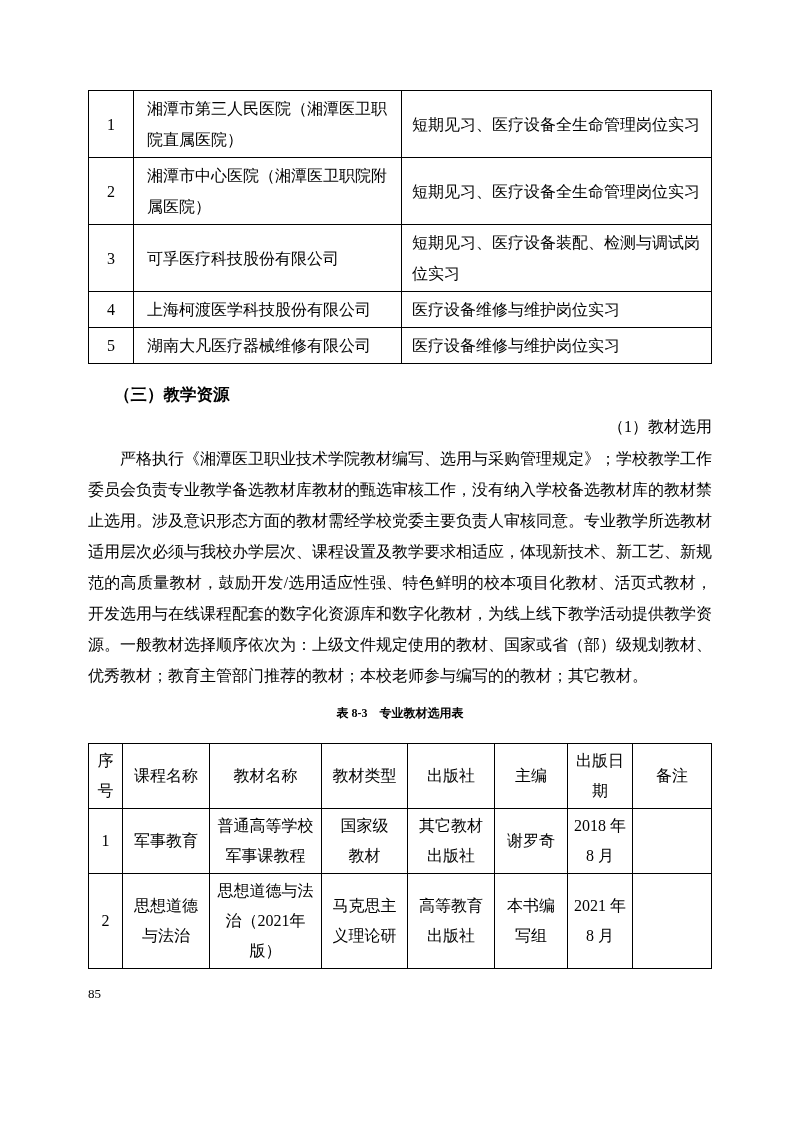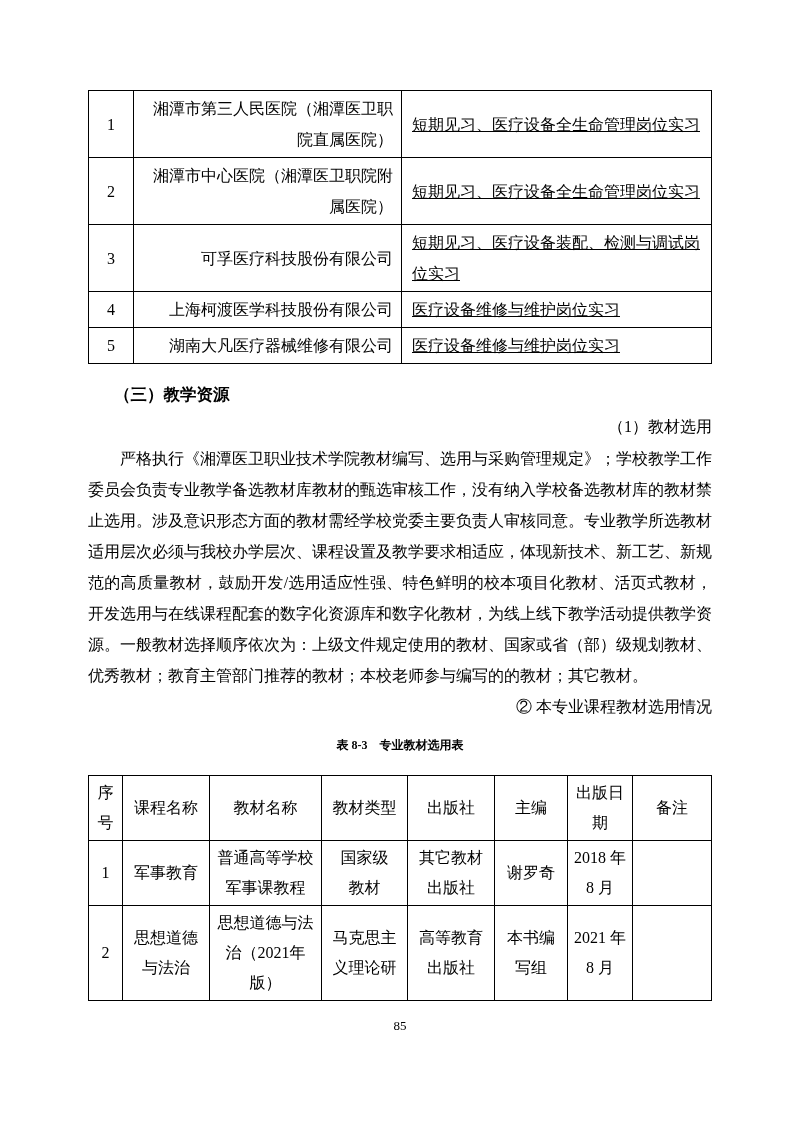--- a/index.html
+++ b/index.html
@@ -23,22 +23,22 @@
     border: 1px solid #000000;
     font-size: 16px;
     font-weight: normal;
     vertical-align: middle;
     white-space: pre-line;
     box-sizing: border-box;
   }
   
   .t1 td { line-height: 31px; padding: 2px 8px; }
   .t1 .c-no  { text-align: center; padding: 2px 0; }
-  .t1 .c-org { text-align: right; padding-left: 13px; }
-  .t1 .c-pos { text-align: left; padding-left: 10px; text-decoration: underline; }
+  .t1 .c-org { text-align: left; padding-left: 13px; }
+  .t1 .c-pos { text-align: left; padding-left: 10px; }
   
   .t2 th, .t2 td { line-height: 30px; padding: 2px 2px; text-align: center; }
   
   .h3 {
     font-weight: bold;
     font-size: 16.5px;
     line-height: 32px;
     padding-left: 26px;
     margin-top: 15px;
   }
@@ -53,21 +53,21 @@
     text-indent: 32px;
   }
   .caption {
     text-align: center;
     font-weight: bold;
     font-size: 12px;
     line-height: 32px;
     margin: 6px 0 14px 0;
   }
   .page-footer {
-    text-align: center;
+    text-align: left;
     font-size: 13px;
     line-height: 18px;
     margin-top: 16px;
   }
 </style>
 </head>
 <body>
 
 <div class="page">
 
@@ -105,21 +105,20 @@
         <td class="c-no">5</td>
         <td class="c-org">湖南大凡医疗器械维修有限公司</td>
         <td class="c-pos">医疗设备维修与维护岗位实习</td>
       </tr>
     </tbody>
   </table>
 
   <div class="h3">（三）教学资源</div>
   <div class="line sub1">（1）教材选用</div>
   <div class="para">严格执行《湘潭医卫职业技术学院教材编写、选用与采购管理规定》；学校教学工作委员会负责专业教学备选教材库教材的甄选审核工作，没有纳入学校备选教材库的教材禁止选用。涉及意识形态方面的教材需经学校党委主要负责人审核同意。专业教学所选教材适用层次必须与我校办学层次、课程设置及教学要求相适应，体现新技术、新工艺、新规范的高质量教材，鼓励开发/选用适应性强、特色鲜明的校本项目化教材、活页式教材，开发选用与在线课程配套的数字化资源库和数字化教材，为线上线下教学活动提供教学资源。一般教材选择顺序依次为：上级文件规定使用的教材、国家或省（部）级规划教材、优秀教材；教育主管部门推荐的教材；本校老师参与编写的的教材；其它教材。</div>
-  <div class="line bullet2">② 本专业课程教材选用情况</div>
 
   <div class="caption">表 8-3　专业教材选用表</div>
 
   <table class="t2">
     <colgroup>
       <col style="width:34px">
         <col style="width:87px">
         <col style="width:112px">
         <col style="width:86px">
       <col style="width:87px">

